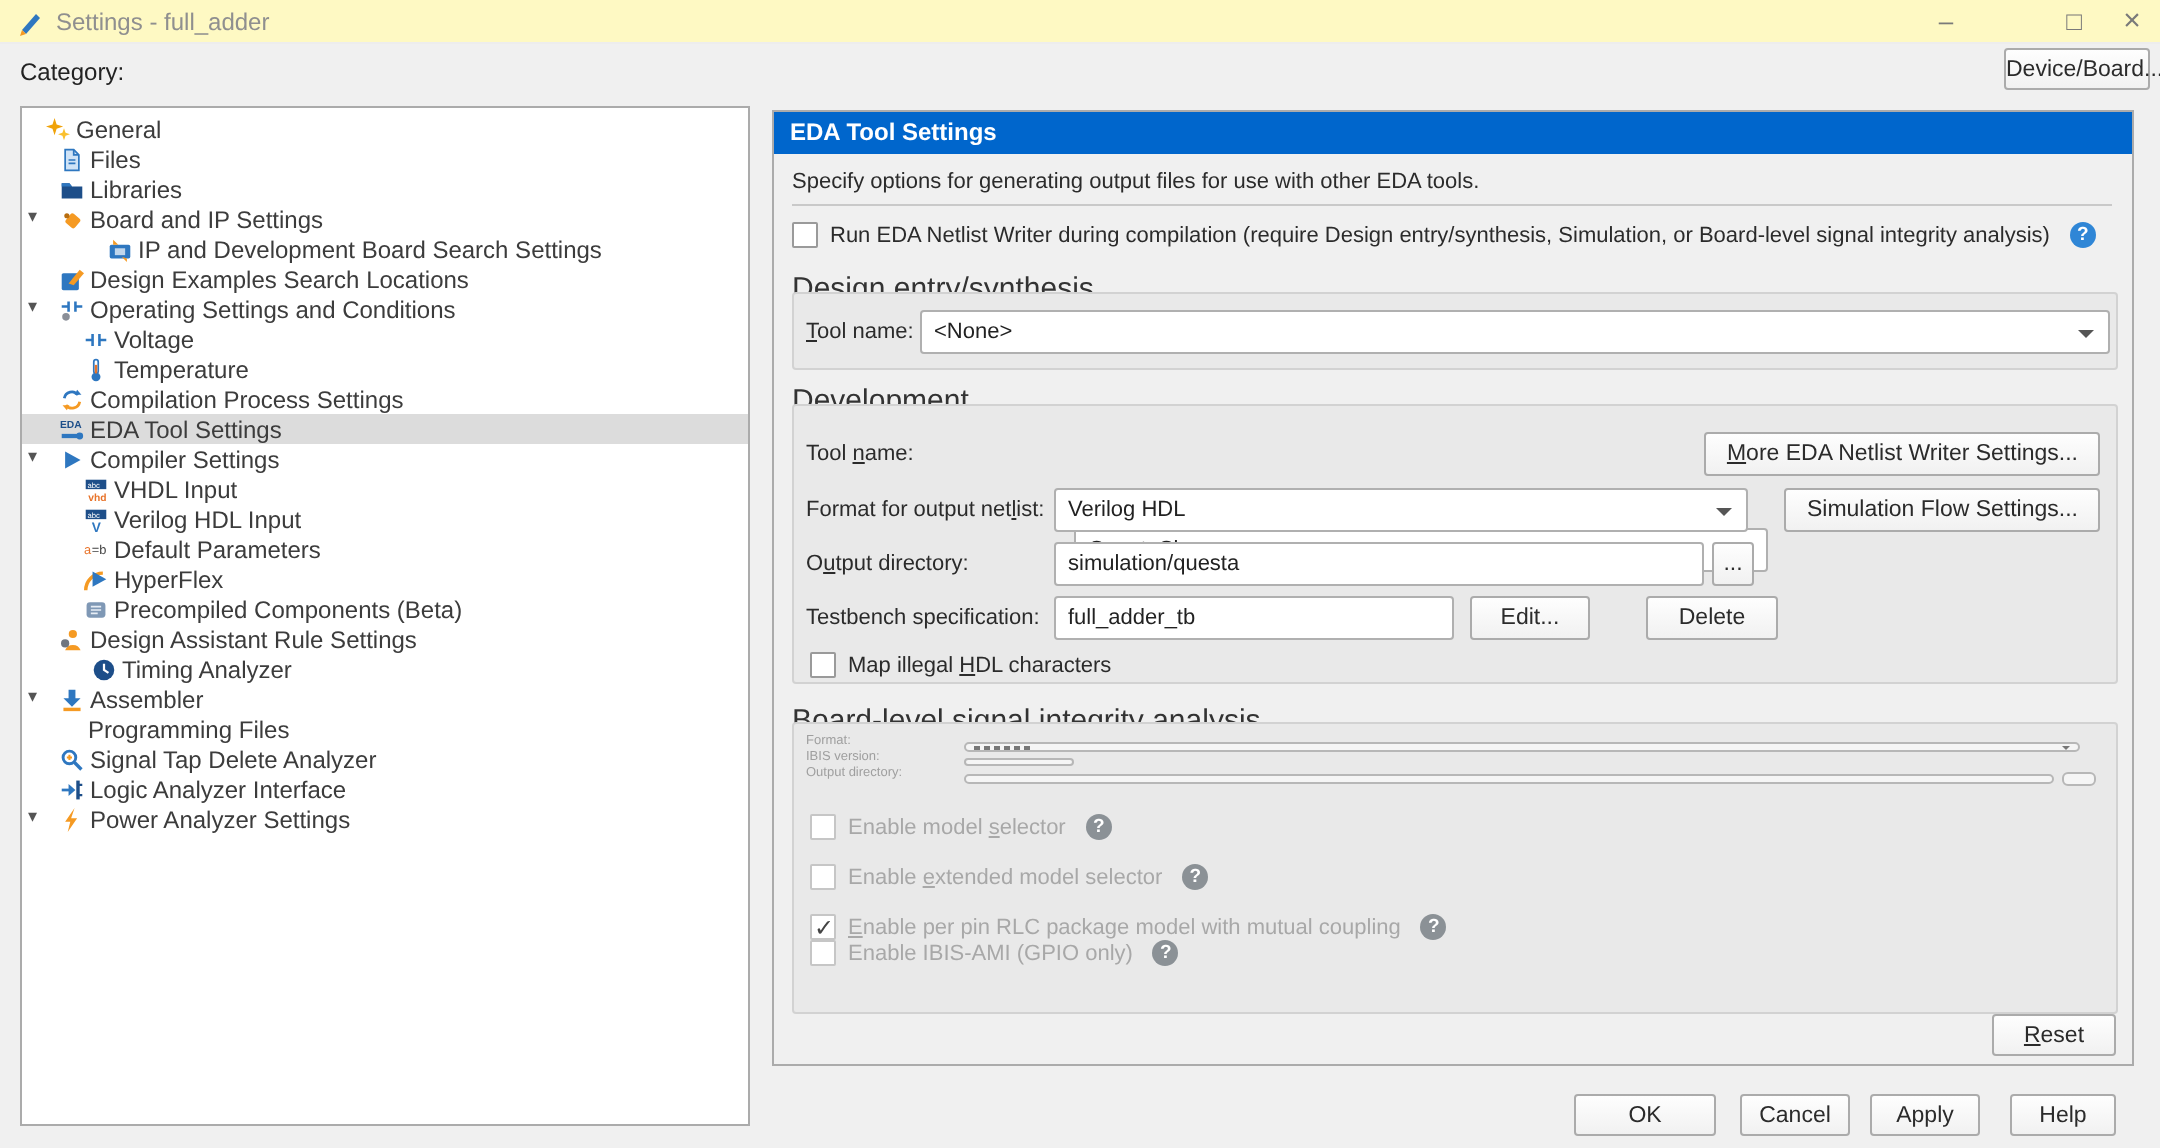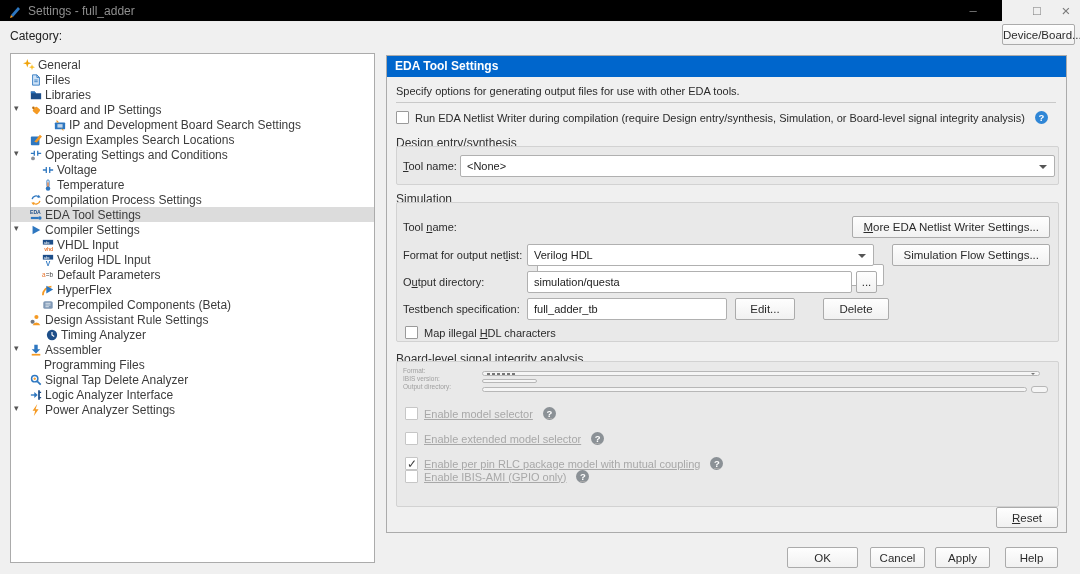--- a/index.html
+++ b/index.html
@@ -1,46 +1,46 @@
 <!DOCTYPE html>
 <html><head>
 <meta charset="utf-8">
 <style>
   * { margin:0; padding:0; box-sizing:border-box; }
   html,body { background:#d8d8d8; }
   body { font-family:"Liberation Sans", sans-serif; }
   .win { position:relative; width:1080px; height:574px; background:#f0f0f0; outline:1px solid #9b9b9b; overflow:hidden; }
-  .titlebar { position:absolute; left:0; top:0; width:1002px; height:22px; background:#000000; border-bottom:1px solid #ededed; }
+  .titlebar { position:absolute; left:0; top:0; width:1080px; height:22px; background:#fef9c3; border-bottom:1px solid #ededed; }
   .appicon { position:absolute; left:8px; top:4px; width:14px; height:14px; }
   .appicon svg, .ticon svg { width:100%; height:100%; display:block; }
   .title { position:absolute; left:28px; top:4px; font-size:12px; color:#8f8f8f; }
   .wc { position:absolute; top:2px; width:26px; height:18px; text-align:center; line-height:18px; color:#7a7a7a; font-size:13px; cursor:default; }
   .cat-label { position:absolute; left:10px; top:29px; font-size:12px; color:#222; }
   .btn { position:absolute; background:linear-gradient(#fefefe,#f1f1f1); border:1px solid #ababab; border-radius:2px; font-family:"Liberation Sans",sans-serif; font-size:11.5px; color:#2b2b2b; text-align:center; }
   .btn u { text-decoration:underline; }
   
   .tree { position:absolute; left:10px; top:53px; width:365px; height:510px; background:#fff; border:1px solid #ababab; padding-top:3px; overflow:hidden; }
   .trow { position:relative; height:15px; display:flex; align-items:center; font-size:12px; color:#3c3c3c; white-space:nowrap; cursor:default; }
   .trow.sel { background:#dcdcdc; }
   .tarrow { position:absolute; left:3px; top:1px; font-size:9px; color:#555; }
   .ticon { width:12px; height:12px; margin-right:3px; flex-shrink:0; }
   .tspc { width:2px; flex-shrink:0; }
   
   .panel { position:absolute; left:386px; top:55px; width:681px; height:478px; border:1px solid #ababab; background:#f0f0f0; }
   .phead { position:absolute; left:0; top:0; width:100%; height:21px; color:#fff; font-weight:bold; font-size:12px; line-height:21px; padding-left:8px; }
   .desc { position:absolute; left:9px; top:29px; font-size:11px; color:#2b2b2b; }
   .sep { position:absolute; left:9px; right:10px; top:46px; height:1px; background:#c9c9c9; }
-  .seclabel { position:absolute; font-size:12px; color:#333; }
+  .seclabel { position:absolute; font-size:15px; color:#333; }
   .gb { position:absolute; left:9px; width:663px; background:#e9e9e9; border:1px solid #d2d2d2; border-radius:2px; }
   .cb { display:inline-block; width:13px; height:13px; background:#fff; border:1px solid #9a9a9a; border-radius:1px; vertical-align:middle; flex-shrink:0; position:relative; }
   .cb.dis { border-color:#c6c6c6; }
   .cb.checked::after { content:"\2713"; position:absolute; left:1px; top:-1px; font-size:12px; color:#444; }
   .cbrow { position:absolute; display:flex; align-items:center; gap:6px; font-size:11px; color:#2b2b2b; white-space:nowrap; }
   .cbrow u { text-decoration:underline; }
-  .cbrow.dis { color:#a8a8a8;text-decoration:underline; }
+  .cbrow.dis { color:#a8a8a8; }
   .help { display:inline-block; width:13px; height:13px; border-radius:50%; background:#8b9196; color:#fff; font-size:9.5px; font-weight:bold; text-align:center; line-height:13px; margin-left:4px; flex-shrink:0; }
   .help.blue { background:#2f86d6; }
   .flabel { position:absolute; font-size:11px; color:#2b2b2b; line-height:22px; white-space:nowrap; }
   .flabel u { text-decoration:underline; }
   .combo { position:absolute; height:22px; background:#fff; border:1px solid #b0b0b0; border-radius:2px; font-size:11px; color:#222; line-height:20px; padding-left:6px; }
   .carrow { position:absolute; right:7px; top:9px; width:0; height:0; border-left:4px solid transparent; border-right:4px solid transparent; border-top:4px solid #555; }
   .field { position:absolute; height:22px; background:#fff; border:1px solid #b0b0b0; border-radius:2px; font-family:"Liberation Sans",sans-serif; font-size:11px; color:#222; padding-left:6px; }
   
   .sqlabel { position:absolute; left:6px; font-size:6.5px; color:#9f9f9f; white-space:nowrap; }
   .pill { position:absolute; border:1px solid #b7b7b7; border-radius:3px; background:#f5f5f5; }
@@ -312,21 +312,21 @@
 
     <div class="seclabel" style="left:9px; top:80px;">Design entry/synthesis</div>
     <div class="gb" style="top:90px; height:39px;">
       <span class="flabel" style="left:6px; top:8px;"><u>T</u>ool name:</span>
       <div class="combo" style="left:63px; top:8px; width:595px;">
         <span>&lt;None&gt;</span>
         <span class="carrow"></span>
       </div>
     </div>
 
-    <div class="seclabel" style="left:9px; top:136px;">Simulation</div>
+    <div class="seclabel" style="left:9px; top:136px;">Development</div>
     <div class="gb" style="top:146px; height:140px;">
       <span class="flabel" style="left:6px; top:13px;">Tool <u>n</u>ame:</span>
       <div class="combo" style="left:140px; top:13px; width:347px;margin-top:48px;">
         <span>QuestaSim</span>
         <span class="carrow"></span>
       </div>
       <button class="btn" style="right:8px; top:13px; height:22px; padding:0 10px;"><u>M</u>ore EDA Netlist Writer Settings...</button>
 
       <span class="flabel" style="left:6px; top:41px;">Format for output net<u>l</u>ist:</span>
       <div class="combo" style="left:130px; top:41px; width:347px;">

